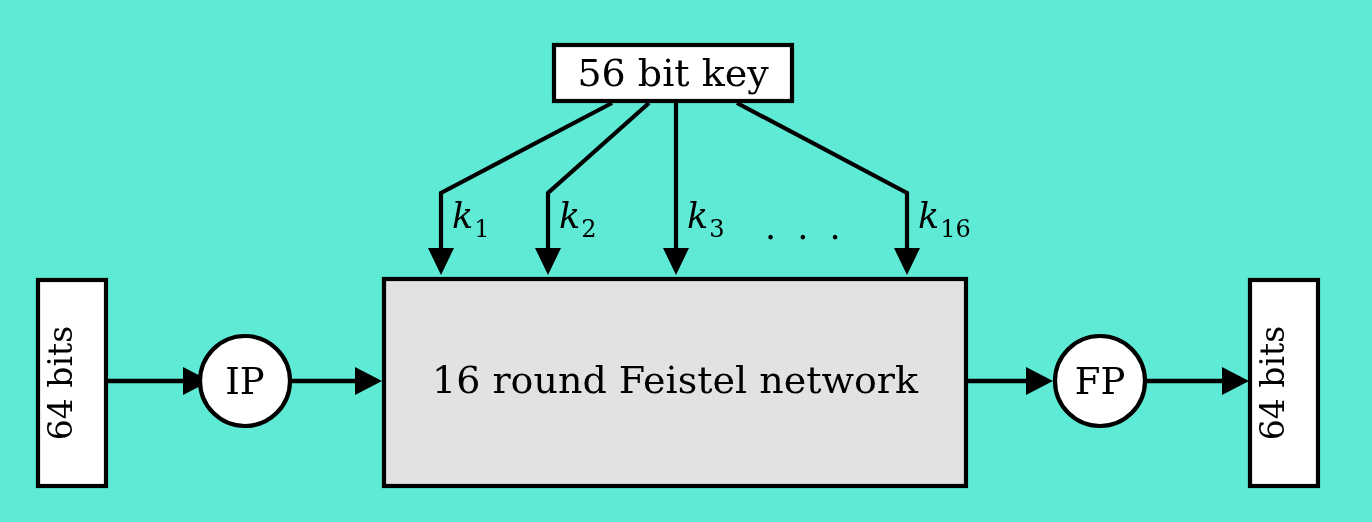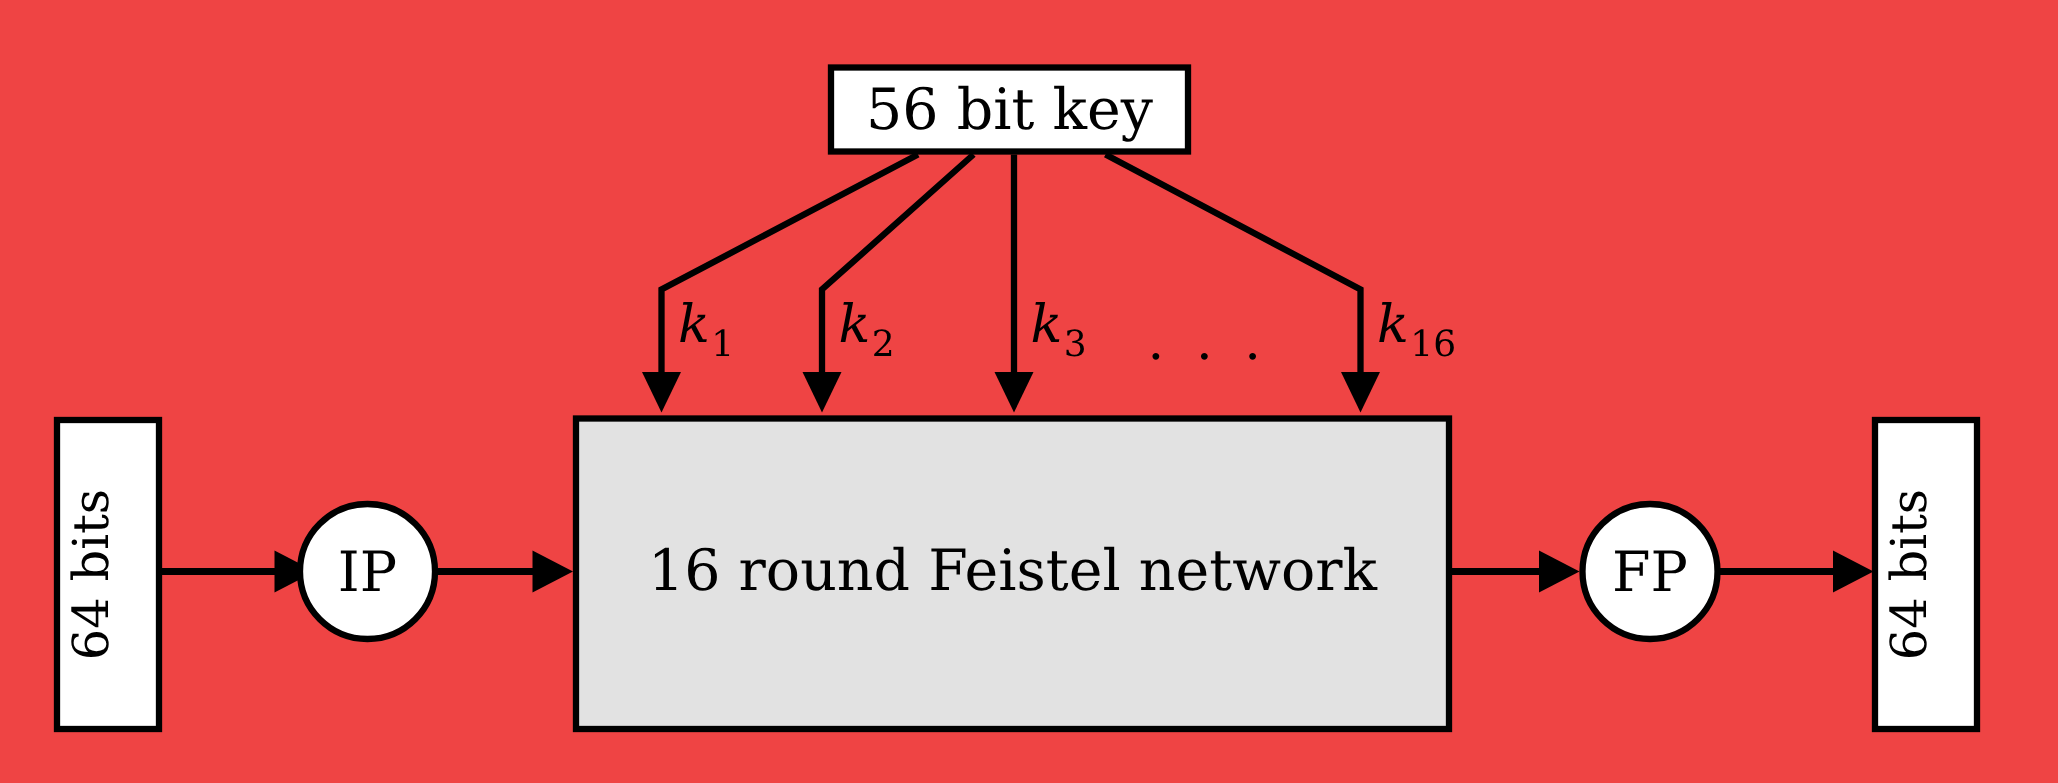--- a/index.html
+++ b/index.html
@@ -10,21 +10,21 @@
   body {
     width: 1372px;
     height: 522px;
     overflow: hidden;
     font-family: "DejaVu Serif", "Liberation Serif", serif;
   }
   #diagram-root {
     position: relative;
     width: 1372px;
     height: 522px;
-    background: #ef4444;
+    background: #5eead4;
   }
   svg#des-diagram {
     display: block;
     width: 1372px;
     height: 522px;
   }
   .box-outline {
     stroke: #000000;
     stroke-width: 4.2;
   }

